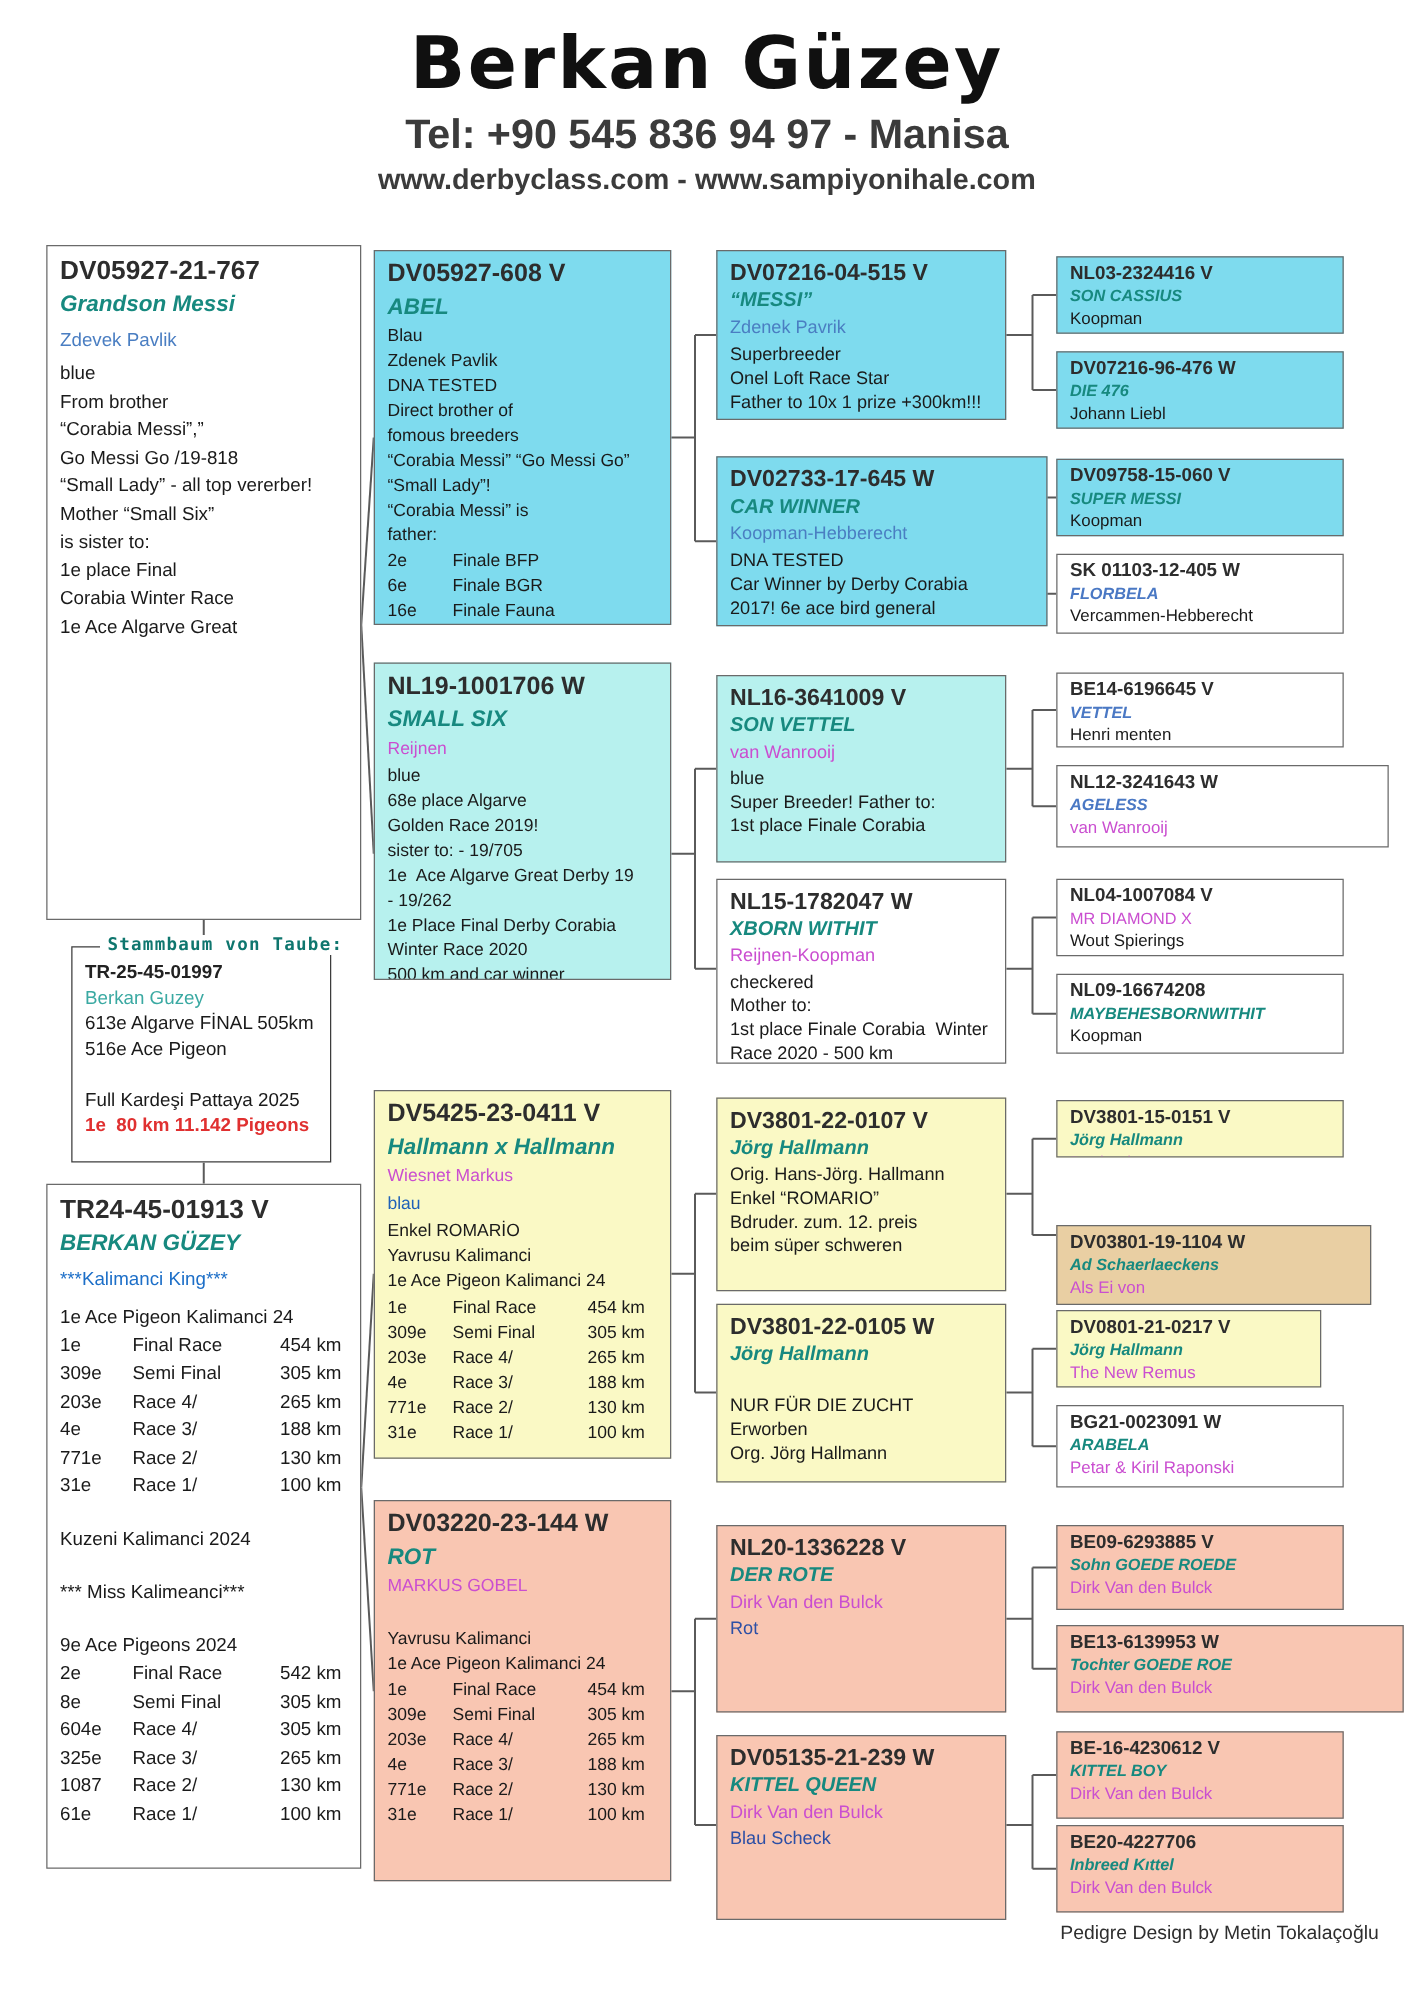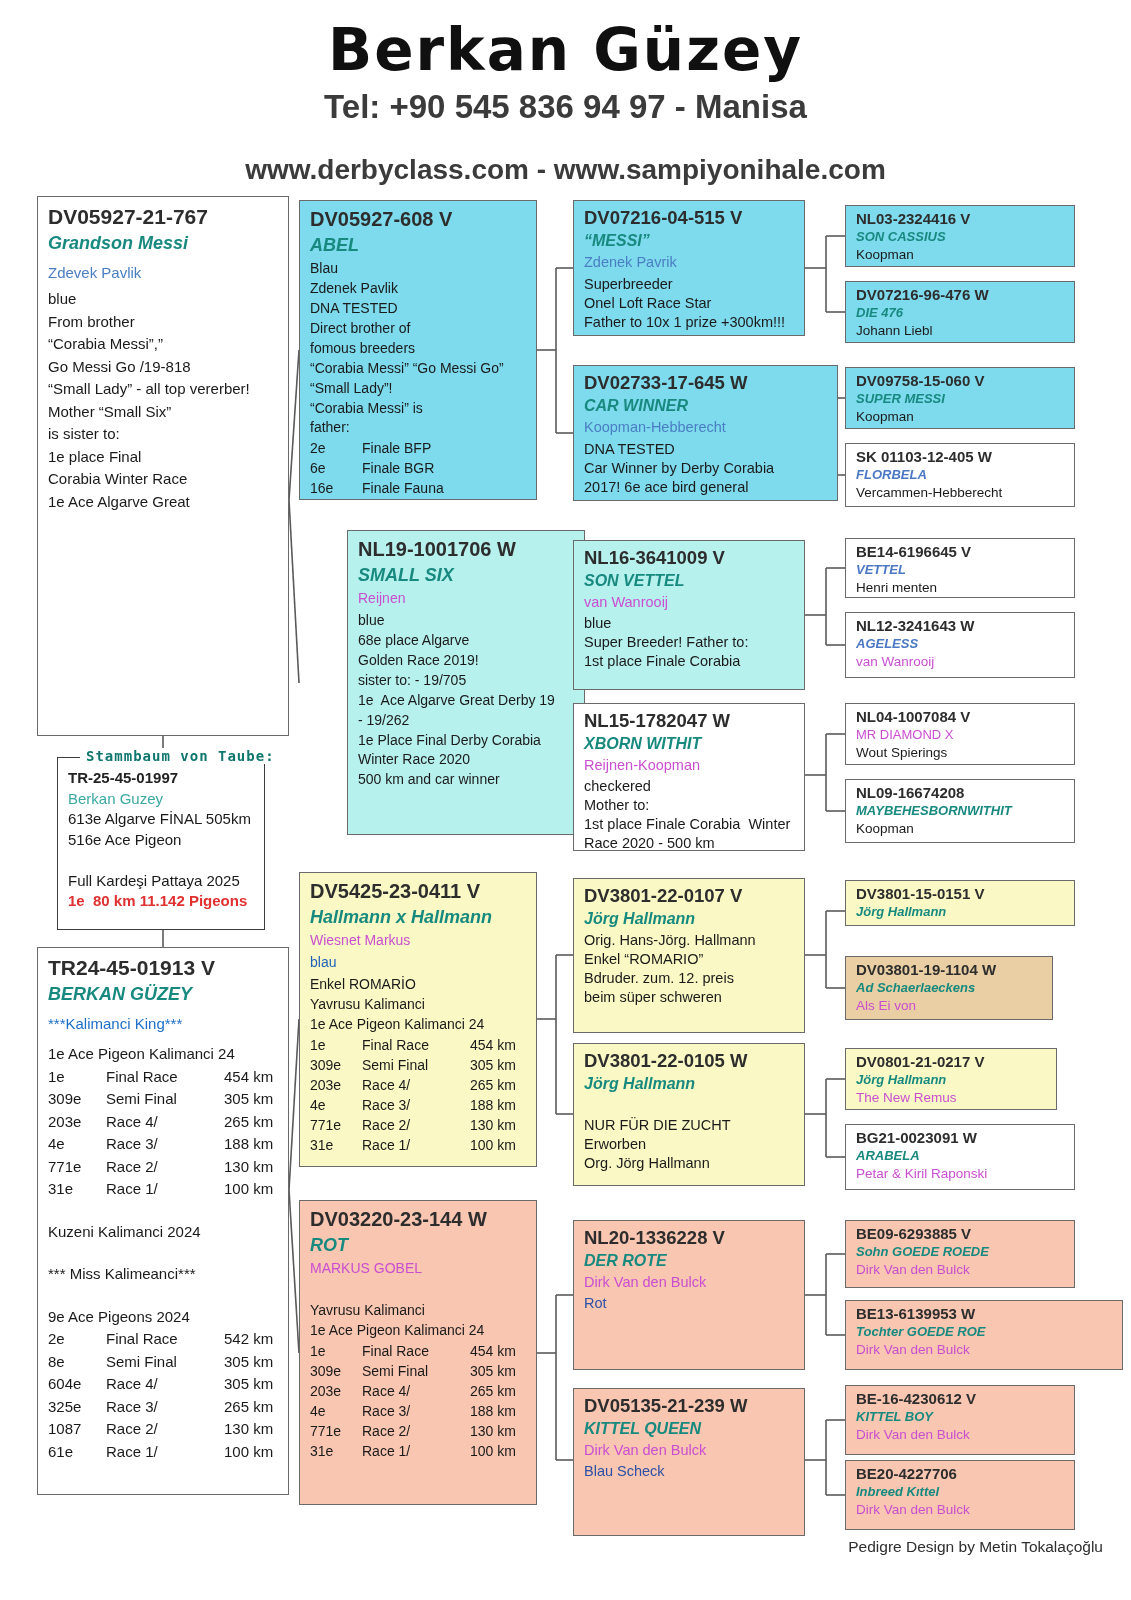--- a/index.html
+++ b/index.html
@@ -3,21 +3,21 @@
 <meta charset="utf-8">
 <style>
   html,body{margin:0;padding:0;background:#fff;}
   #page{position:relative;width:1131px;height:1600px;background:#fff;overflow:hidden;
         font-family:"Liberation Sans",sans-serif;color:#1a1a1a;}
   
   .header{position:absolute;left:0;top:16px;width:100%;text-align:center;}
   .title{font-size:58px;font-weight:bold;letter-spacing:2px;color:#101010;
          font-family:"DejaVu Sans",sans-serif;}
   .tel{font-size:33px;font-weight:bold;color:#3b3b3b;margin-top:4px;}
-  .web{font-size:28px;font-weight:bold;color:#3b3b3b;margin-top:28px;text-align:center;}
+  .web{font-size:23px;font-weight:bold;color:#3b3b3b;margin-top:4px;text-align:center;}
   
   #wires{position:absolute;left:0;top:0;z-index:0;}
   #wires line{stroke:#5a5a5a;stroke-width:1.6;}
   
   .pbox{position:absolute;z-index:1;box-sizing:border-box;border:1.6px solid #6a6a6a;
         padding:7px 10px;overflow:hidden;background:#fff;}
   .c-cyan{background:#7EDBEE;} .c-cyan2{background:#B7F1EE;}
   .c-yel{background:#FAF9C5;} .c-sal{background:#F9C6B2;}
   .c-tan{background:#E9CFA3;} .c-white{background:#FFFFFF;}
   .ring{font-weight:bold;color:#2d2d2d;font-size:20px;line-height:1.25;margin-bottom:2px;}
@@ -244,21 +244,21 @@
         </div>
         <div class="row fin">
           <span>6e</span>
           <span>Finale BGR</span>
         </div>
         <div class="row fin">
           <span>16e</span>
           <span>Finale Fauna</span>
         </div>
       </div>
-      <div class="pbox c-cyan2 bx2" style="left: 299px; top: 530px; width: 238px; height: 305px; margin-left: 48px;">
+      <div class="pbox c-cyan2 bx2" style="left: 299px; top: 530px; width: 238px; height: 254px;">
         <div class="ring">NL19-1001706 W</div>
         <div class="nm ">SMALL SIX</div>
         <div class="ln s-magbig">Reijnen</div>
         <div class="ln ">blue</div>
         <div class="ln ">68e place Algarve</div>
         <div class="ln ">Golden Race 2019!</div>
         <div class="ln ">sister to: - 19/705</div>
         <div class="ln ">1e  Ace Algarve Great Derby 19</div>
         <div class="ln ">- 19/262</div>
         <div class="ln ">1e Place Final Derby Corabia</div>
@@ -421,41 +421,41 @@
       <div class="pbox c-white bx4" style="left: 845px; top: 443px; width: 230px; height: 64px;">
         <div class="ring">SK 01103-12-405 W</div>
         <div class="nm nmblue">FLORBELA</div>
         <div class="ln s-blacksm">Vercammen-Hebberecht</div>
       </div>
       <div class="pbox c-white bx4" style="left: 845px; top: 538px; width: 230px; height: 60px;">
         <div class="ring">BE14-6196645 V</div>
         <div class="nm nmblue">VETTEL</div>
         <div class="ln s-blacksm">Henri menten</div>
       </div>
-      <div class="pbox c-white bx4" style="left: 845px; top: 612px; width: 230px; height: 66px;">
+      <div class="pbox c-white bx4" style="left: 845px; top: 612px; width: 266px; height: 66px;">
         <div class="ring">NL12-3241643 W</div>
         <div class="nm nmblue">AGELESS</div>
         <div class="ln s-magbig4">van Wanrooij</div>
       </div>
       <div class="pbox c-white bx4" style="left: 845px; top: 703px; width: 230px; height: 62px;">
         <div class="ring">NL04-1007084 V</div>
         <div class="nm nmmag">MR DIAMOND X</div>
         <div class="ln s-black">Wout Spierings</div>
       </div>
       <div class="pbox c-white bx4" style="left: 845px; top: 779px; width: 230px; height: 64px;">
         <div class="ring">NL09-16674208</div>
         <div class="nm ">MAYBEHESBORNWITHIT</div>
         <div class="ln s-black">Koopman</div>
       </div>
       <div class="pbox c-yel bx4" style="left: 845px; top: 880px; width: 230px; height: 46px;">
         <div class="ring">DV3801-15-0151 V</div>
         <div class="nm ">Jörg Hallmann</div>
         <div class="ln s-mag">Benjamin</div>
       </div>
-      <div class="pbox c-tan bx4" style="left: 845px; top: 956px; width: 208px; height: 64px;">
+      <div class="pbox c-tan bx4" style="left: 845px; top: 980px; width: 252px; height: 64px;">
         <div class="ring">DV03801-19-1104 W</div>
         <div class="nm ">Ad Schaerlaeckens</div>
         <div class="ln s-mag">Als Ei von</div>
       </div>
       <div class="pbox c-yel bx4" style="left: 845px; top: 1048px; width: 212px; height: 62px;">
         <div class="ring">DV0801-21-0217 V</div>
         <div class="nm ">Jörg Hallmann</div>
         <div class="ln s-mag">The New Remus</div>
       </div>
       <div class="pbox c-white bx4" style="left: 845px; top: 1124px; width: 230px; height: 66px;">

